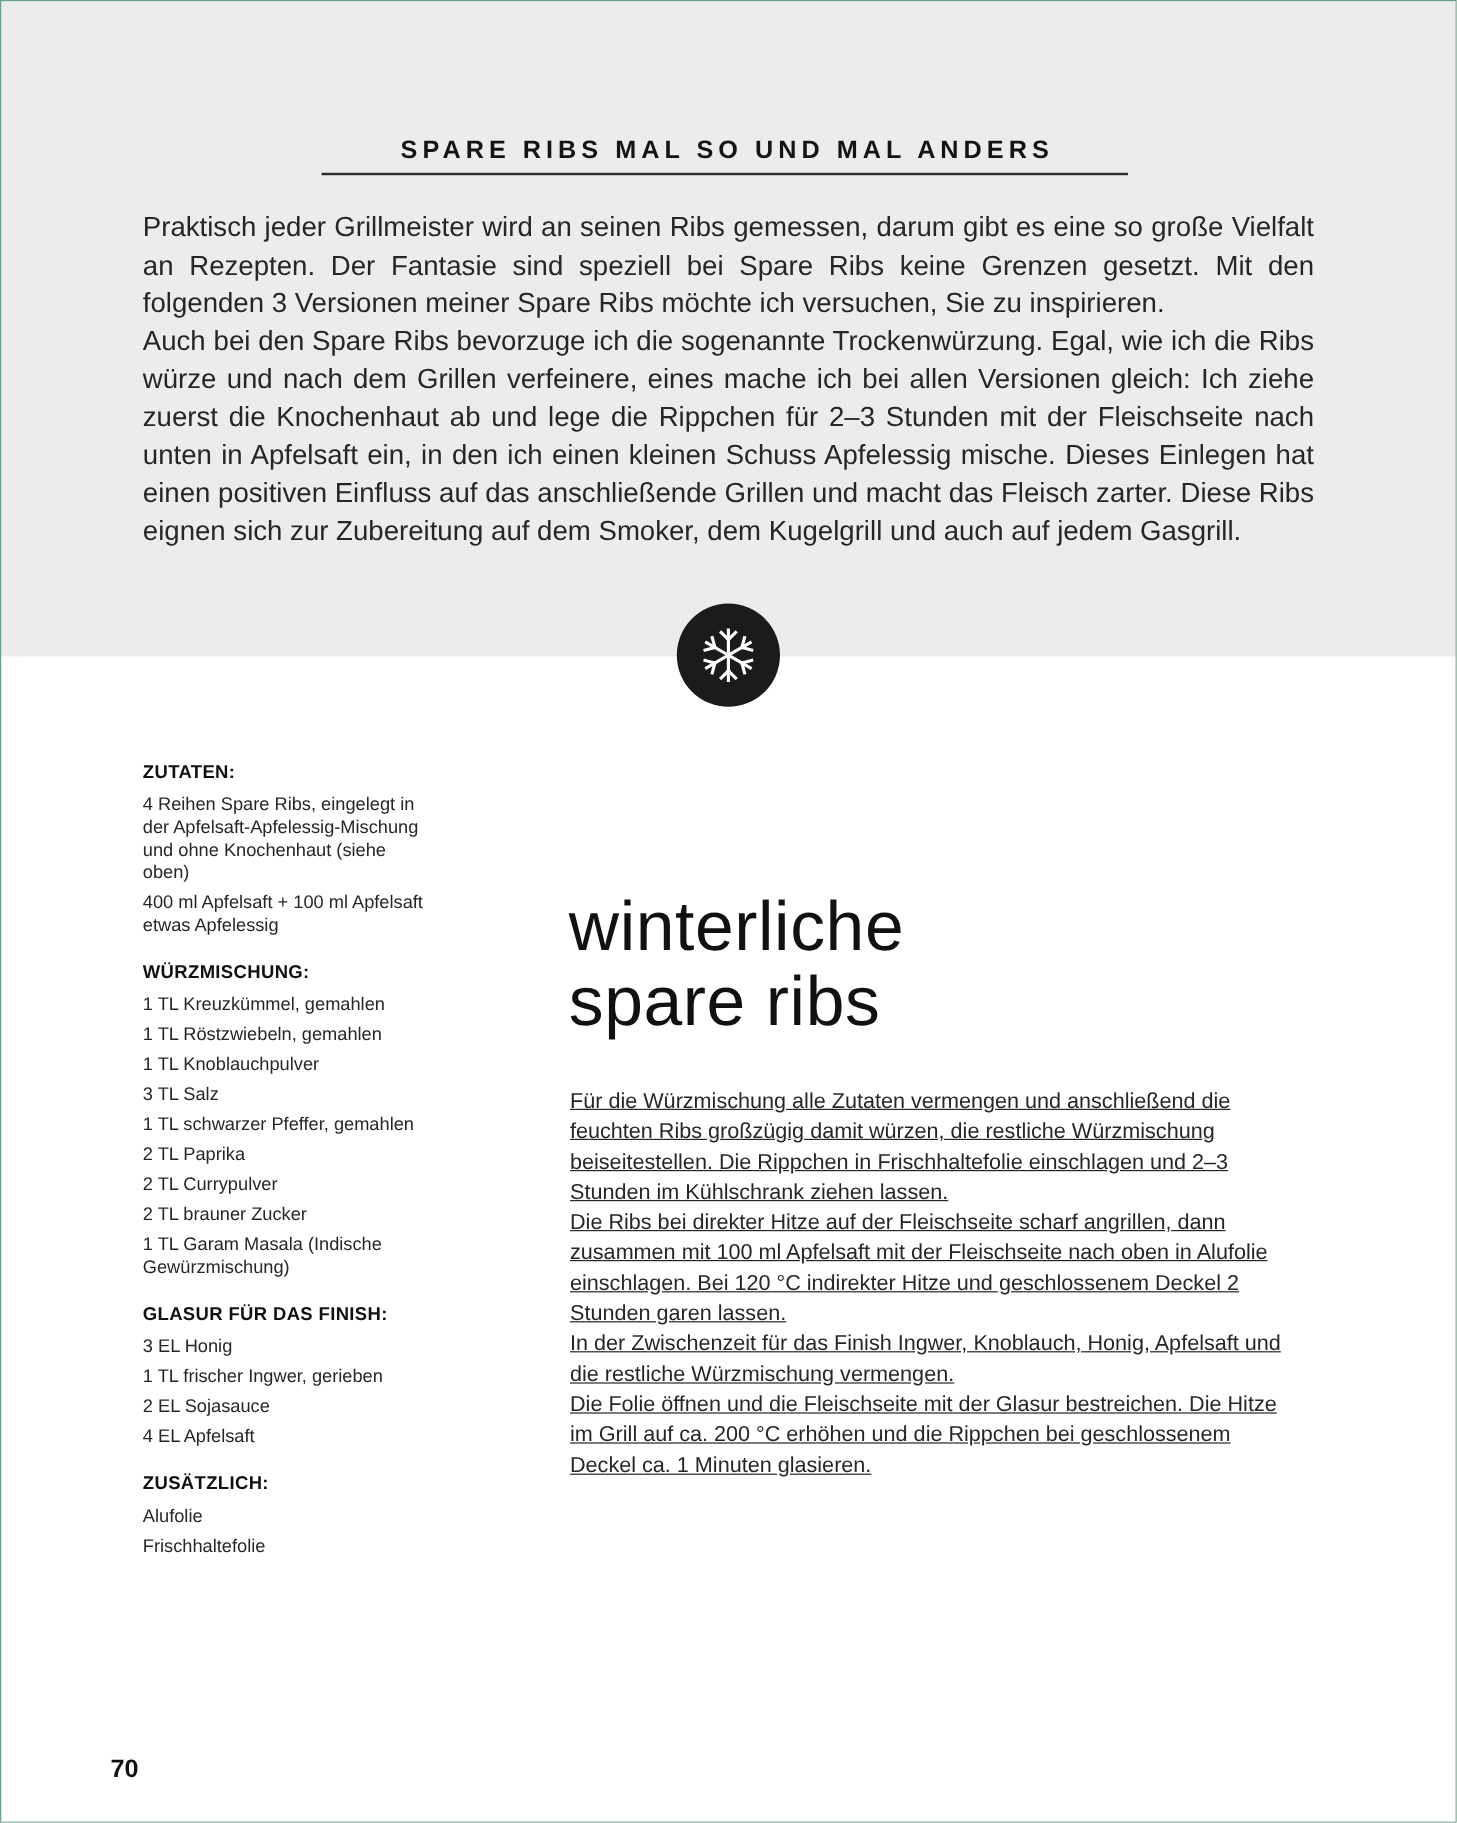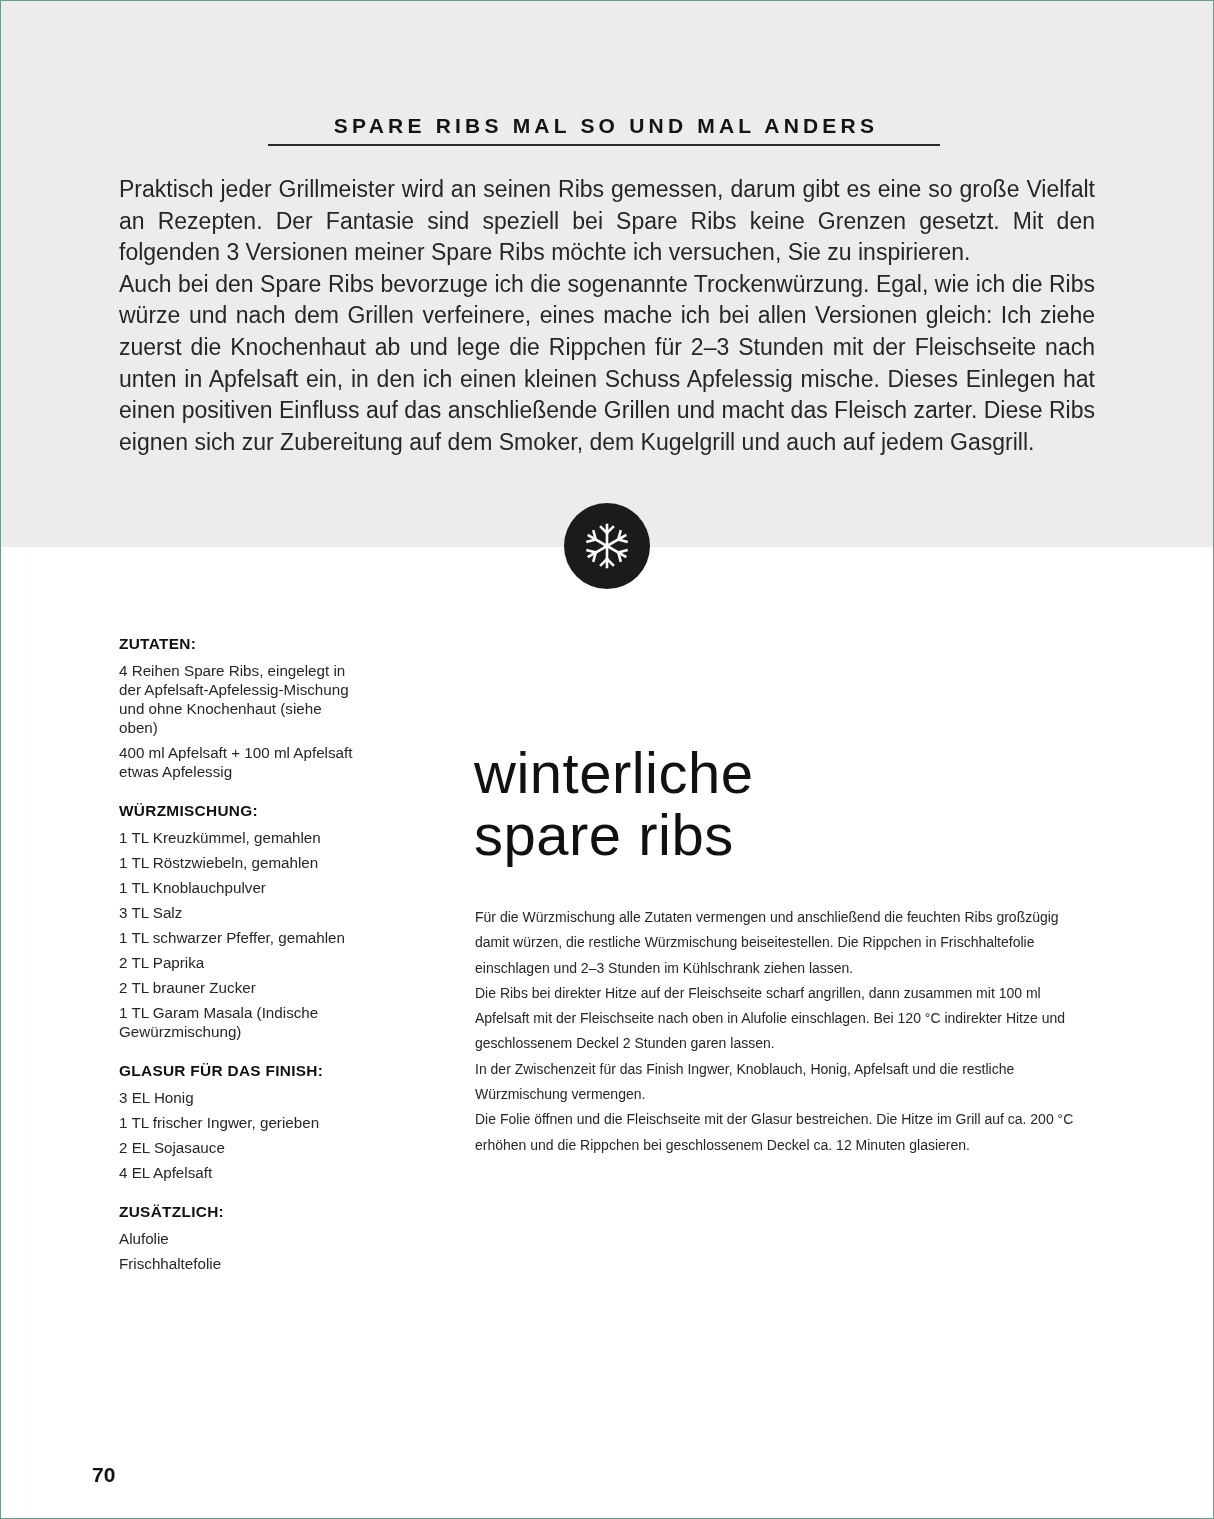--- a/index.html
+++ b/index.html
@@ -114,23 +114,24 @@
       letter-spacing: 0.5px;
     }
     .recipe-title div {
       white-space: nowrap;
     }
     .directions {
       position: absolute;
       left: 475px;
       top: 905px;
       width: 610px;
-      font-size: 14px;
+      font-size: 18px;
       line-height: 25.3px;
       color: #262626;
+      text-decoration: underline;
     }
     .directions p {
       margin: 0;
     }
     .page-number {
       position: absolute;
       left: 92px;
       top: 1463px;
       font-weight: 900;
       font-size: 21px;
@@ -175,20 +176,21 @@
   </div>
 
   <div class="ing-section">
     <div class="ing-heading">WÜRZMISCHUNG:</div>
     <div class="ing-item">1 TL Kreuzkümmel, gemahlen</div>
     <div class="ing-item">1 TL Röstzwiebeln, gemahlen</div>
     <div class="ing-item">1 TL Knoblauchpulver</div>
     <div class="ing-item">3 TL Salz</div>
     <div class="ing-item">1 TL schwarzer Pfeffer, gemahlen</div>
     <div class="ing-item">2 TL Paprika</div>
+    <div class="ing-item">2 TL Currypulver</div>
     <div class="ing-item">2 TL brauner Zucker</div>
     <div class="ing-item multi" style="width:290px;">1 TL Garam Masala (Indische Gewürzmischung)</div>
   </div>
 
   <div class="ing-section">
     <div class="ing-heading">GLASUR FÜR DAS FINISH:</div>
     <div class="ing-item">3 EL Honig</div>
     <div class="ing-item">1 TL frischer Ingwer, gerieben</div>
     <div class="ing-item">2 EL Sojasauce</div>
     <div class="ing-item">4 EL Apfelsaft</div>
@@ -203,16 +205,16 @@
 
 <h1 class="recipe-title" style="margin:0;">
   <div>winterliche</div>
   <div>spare ribs</div>
 </h1>
 
 <div class="directions">
   <p>Für die Würzmischung alle Zutaten vermengen und anschließend die feuchten Ribs großzügig damit würzen, die restliche Würzmischung beiseitestellen. Die Rippchen in Frischhaltefolie einschlagen und 2–3 Stunden im Kühlschrank ziehen lassen.</p>
   <p>Die Ribs bei direkter Hitze auf der Fleischseite scharf angrillen, dann zusammen mit 100 ml Apfelsaft mit der Fleischseite nach oben in Alufolie einschlagen. Bei 120 °C indirekter Hitze und geschlossenem Deckel 2 Stunden garen lassen.</p>
   <p>In der Zwischenzeit für das Finish Ingwer, Knoblauch, Honig, Apfelsaft und die restliche Würzmischung vermengen.</p>
-  <p>Die Folie öffnen und die Fleischseite mit der Glasur bestreichen. Die Hitze im Grill auf ca. 200 °C erhöhen und die Rippchen bei geschlossenem Deckel ca. 12 Minuten glasieren.</p>
+  <p>Die Folie öffnen und die Fleischseite mit der Glasur bestreichen. Die Hitze im Grill auf ca. 200 °C erhöhen und die Rippchen bei geschlossenem Deckel ca. 1 Minuten glasieren.</p>
 </div>
 
 <div class="page-number">70</div>
 
 </body></html>

